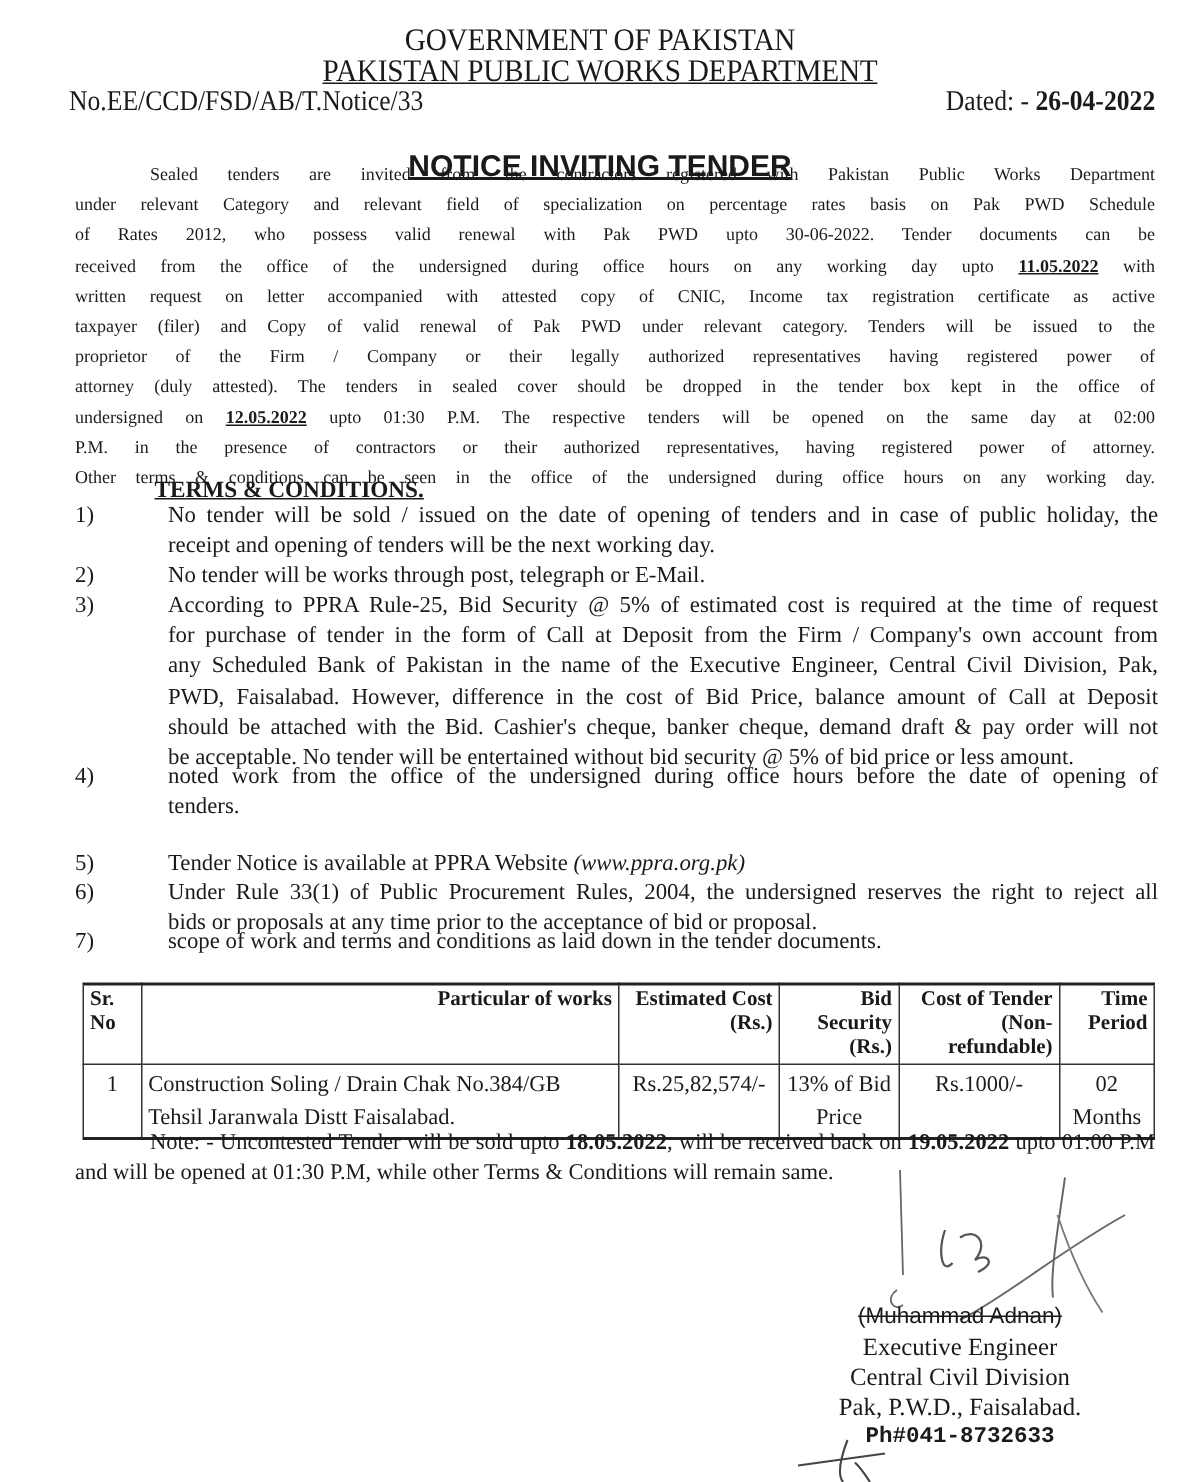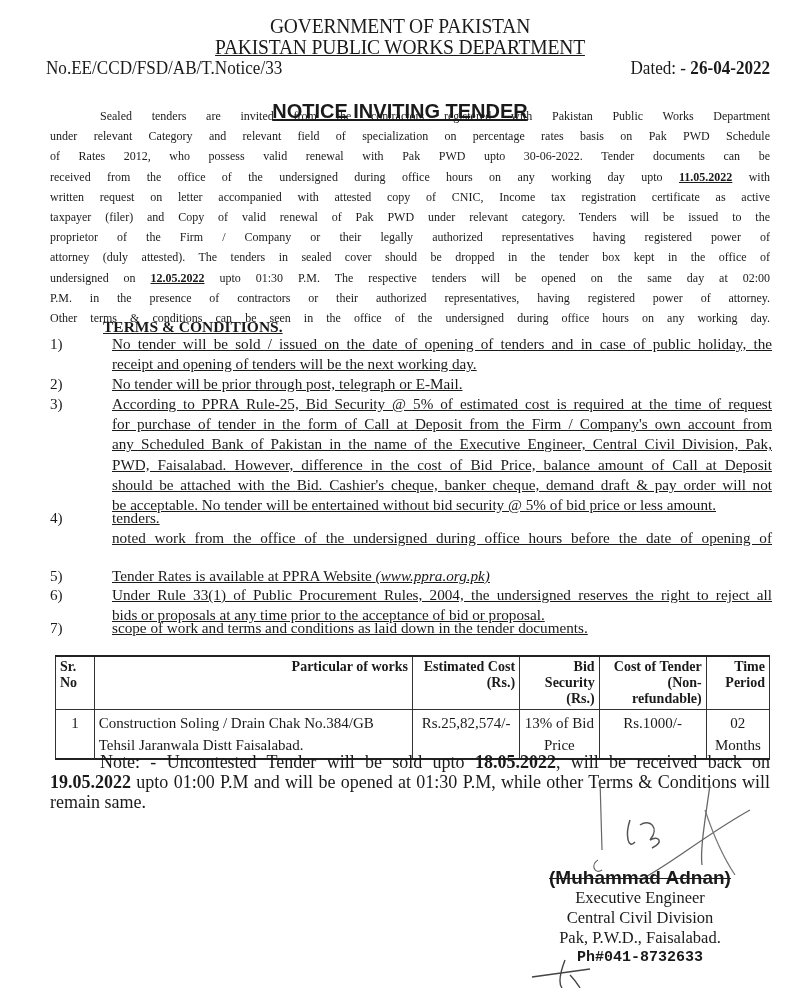--- a/index.html
+++ b/index.html
@@ -14,31 +14,31 @@
   .notice-title { position: absolute; left: 0; width: 800px; top: 100px; text-align: center; font-family: "Liberation Sans", sans-serif; font-weight: bold; font-size: 20px; text-decoration: underline; }
   .para { position: absolute; left: 50px; width: 720px; font-size: 12px; line-height: 20.2px; text-align: justify; }
   .line { display: block; white-space: nowrap; text-align: justify; text-align-last: justify; }
   .line.last { text-align-last: left; }
   .intro { top: 106px; }
   .indent { padding-left: 50px; }
   .u { text-decoration: underline; font-weight: bold; }
   .terms-title { position: absolute; left: 103px; top: 318px; font-size: 15.5px; font-weight: bold; text-decoration: underline; text-align: right; }
   .term { position: absolute; left: 50px; width: 720px; font-size: 15.2px; line-height: 20.2px; }
   .term .num { position: absolute; left: 0; top: 0; }
-  .term .txt { position: absolute; left: 62px; width: 660px; text-decoration: underline; }
+  .term .txt { position: absolute; left: 62px; width: 660px; }
   .italic { font-style: italic; }
   table.works { position: absolute; left: 55px; top: 655px; width: 715px; border-collapse: collapse; font-size: 14px; }
   table.works th, table.works td { border: 1px solid #333; padding: 2px 4px; vertical-align: top; }
   table.works th { font-weight: bold; text-align: right; line-height: 16px; height: 42px; }
   table.works td { line-height: 22px; font-size: 15px; }
   table.works { border-bottom: 2px solid #222; border-top: 2px solid #222; }
   .c { text-align: center; }
-  .note { position: absolute; left: 50px; top: 752px; width: 720px; font-size: 18px; line-height: 20.2px; }
+  .note { position: absolute; left: 50px; top: 752px; width: 720px; font-size: 15px; line-height: 20.2px; }
   .sig-block { position: absolute; left: 540px; top: 868px; width: 200px; text-align: center; font-size: 16.5px; line-height: 20px; }
-  .sig-name { font-family: "Liberation Sans", sans-serif; font-weight: bold; font-size: 19px; text-decoration: line-through; text-decoration-thickness: 1px; }
+  .sig-name { font-family: "Liberation Sans", sans-serif; font-weight: normal; font-size: 15px; text-decoration: line-through; text-decoration-thickness: 1px; }
   .sig-phone { font-family: "Liberation Mono", monospace; font-weight: bold; font-size: 15px; }
   .signature { position: absolute; left: 540px; top: 780px; width: 240px; height: 100px; }
   .stamp { position: absolute; left: 530px; top: 955px; width: 80px; height: 33px; }
 </style>
 </head>
 <body>
 
 <div class="page">
 
   <div class="hdr hdr1">GOVERNMENT OF PAKISTAN</div>
@@ -69,48 +69,48 @@
     <span class="num">1)</span>
     <div class="txt">
       <span class="line">No tender will be sold / issued on the date of opening of tenders and in case of public holiday, the</span>
       <span class="line last">receipt and opening of tenders will be the next working day.</span>
     </div>
   </div>
 
   <div class="term" style="top:374px;">
     <span class="num">2)</span>
     <div class="txt">
-        <span class="line last">No tender will be prior through post, telegraph or E-Mail.</span>
+        <span class="line last">No tender will be works through post, telegraph or E-Mail.</span>
       </div>
   </div>
 
   <div class="term" style="top:394px;">
     <span class="num">3)</span>
     <div class="txt">
       <span class="line">According to PPRA Rule-25, Bid Security @ 5% of estimated cost is required at the time of request</span>
       <span class="line">for purchase of tender in the form of Call at Deposit from the Firm / Company's own account from</span>
       <span class="line">any Scheduled Bank of Pakistan in the name of the Executive Engineer, Central Civil Division, Pak,</span>
       <span class="line">PWD, Faisalabad. However, difference in the cost of Bid Price, balance amount of Call at Deposit</span>
       <span class="line">should be attached with the Bid. Cashier's cheque, banker cheque, demand draft &amp; pay order will not</span>
       <span class="line last">be acceptable. No tender will be entertained without bid security @ 5% of bid price or less amount.</span>
     </div>
   </div>
 
   <div class="term" style="top:508px;">
     <span class="num">4)</span>
     <div class="txt">
+      <span class="line">noted work from the office of the undersigned during office hours before the date of opening of</span>
       <span class="line last">tenders.</span>
-      <span class="line">noted work from the office of the undersigned during office hours before the date of opening of</span>
     </div>
   </div>
 
   <div class="term" style="top:566px;">
     <span class="num">5)</span>
     <div class="txt">
-        <span class="line last"><span>Tender Rates is available at PPRA Website </span><span class="italic">(www.ppra.org.pk)</span></span>
+        <span class="line last"><span>Tender Notice is available at PPRA Website </span><span class="italic">(www.ppra.org.pk)</span></span>
       </div>
   </div>
 
   <div class="term" style="top:585px;">
     <span class="num">6)</span>
     <div class="txt">
       <span class="line">Under Rule 33(1) of Public Procurement Rules, 2004, the undersigned reserves the right to reject all</span>
       <span class="line last">bids or proposals at any time prior to the acceptance of bid or proposal.</span>
     </div>
   </div>

